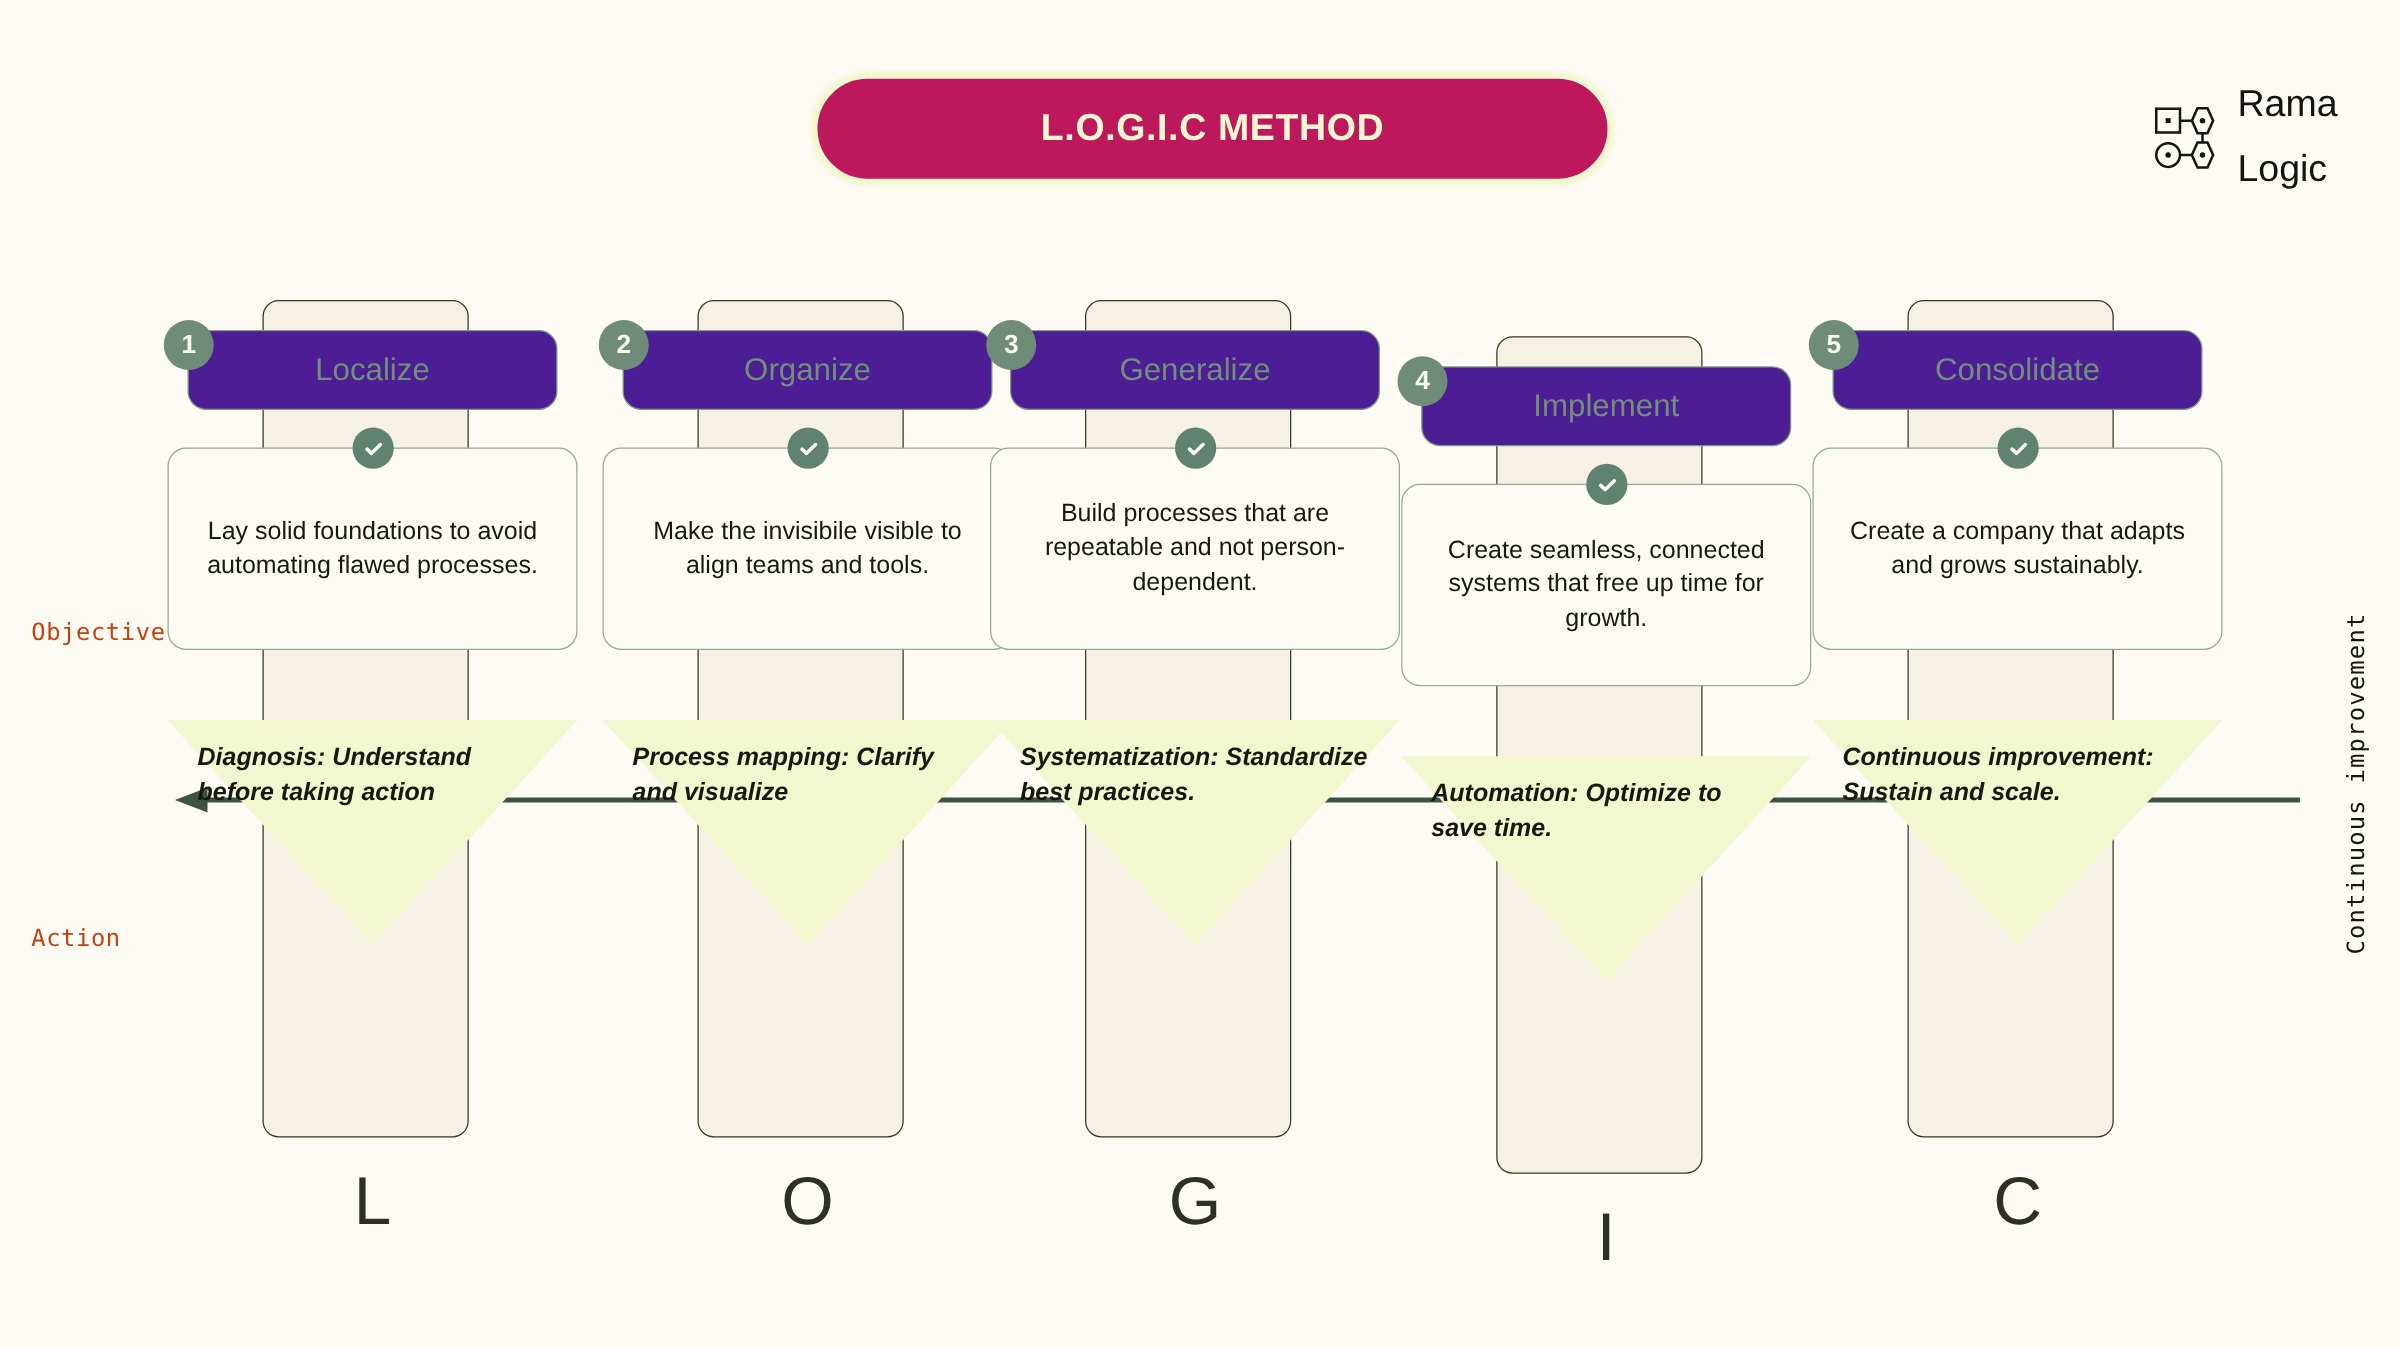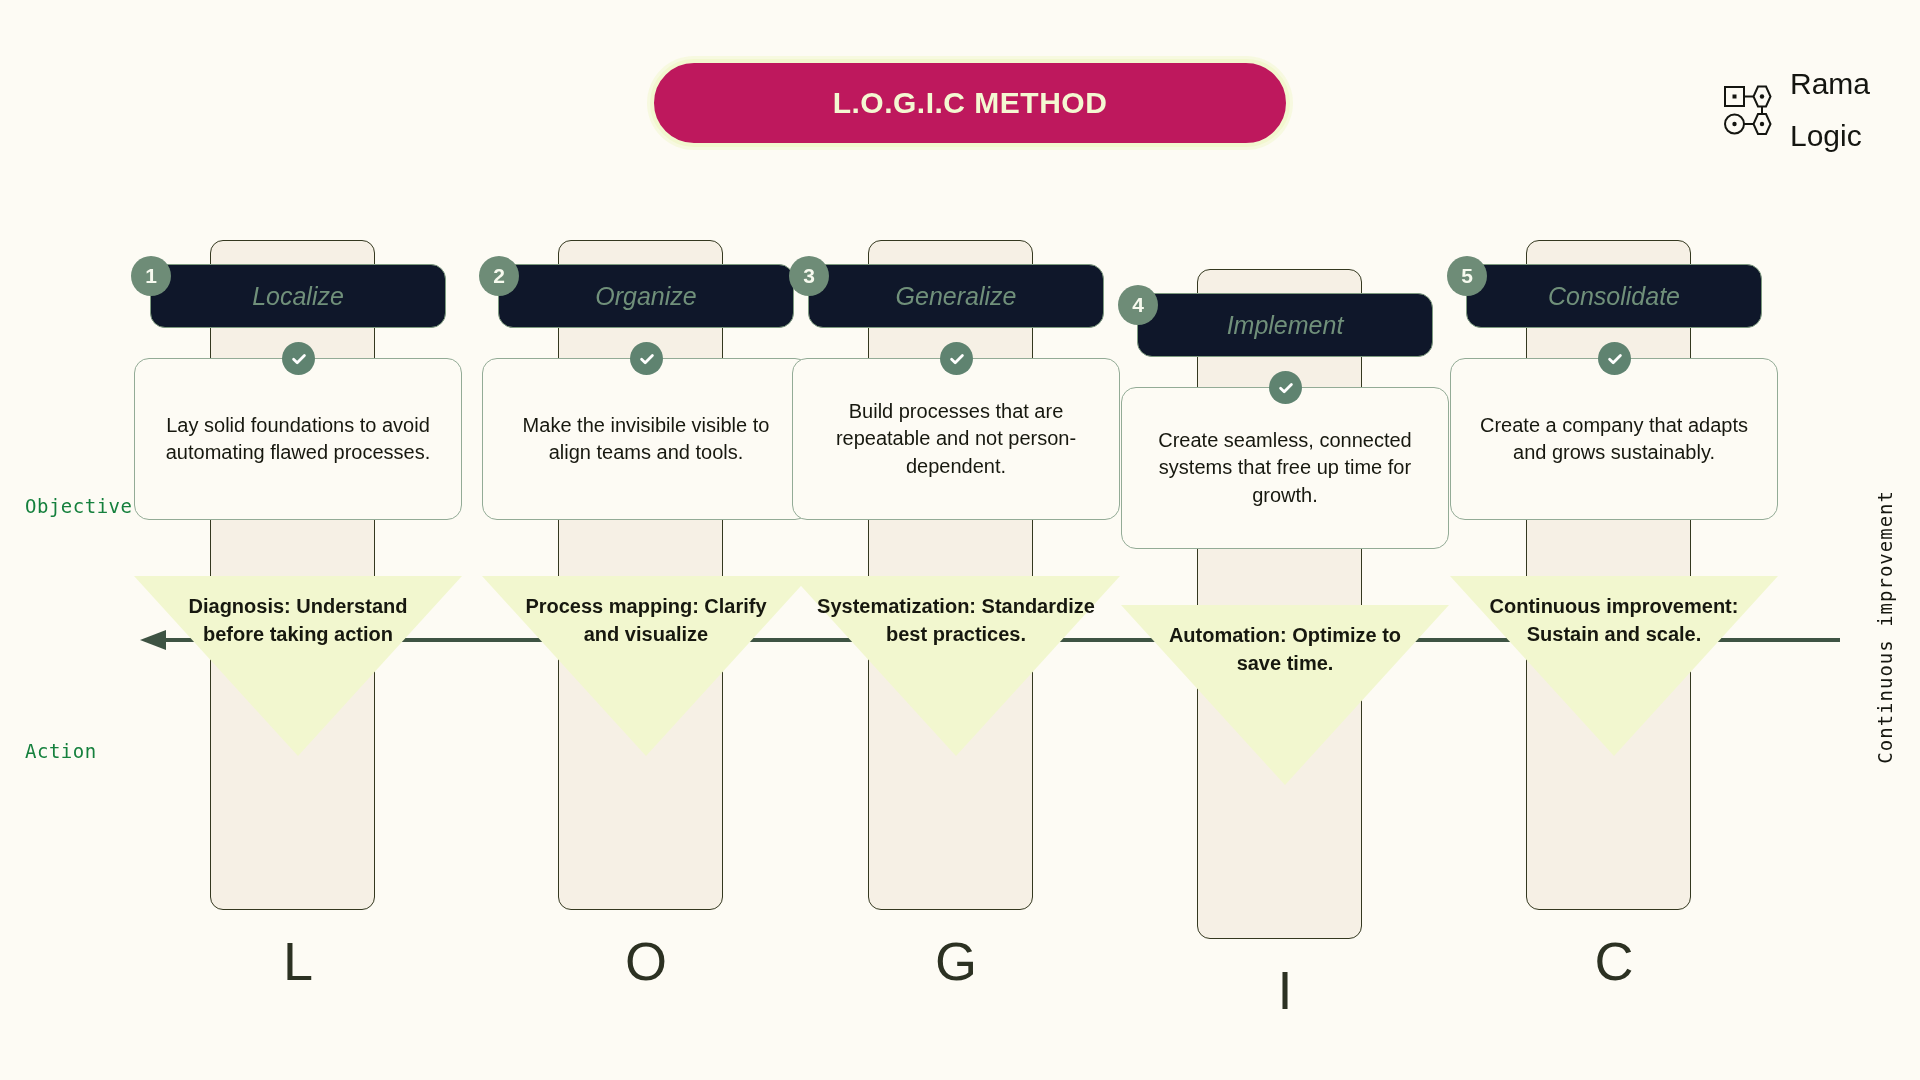--- a/index.html
+++ b/index.html
@@ -59,21 +59,21 @@
     font-size: 30px;
     color: #141510;
     font-family: "Liberation Sans", sans-serif;
   }
 
   
   .row-label {
     position: absolute;
     font-family: "DejaVu Sans Mono", monospace;
     font-size: 19px;
-    color: #15803d;
+    color: #c2410c;
     letter-spacing: 0.5px;
   }
   #label-objective { left: 25px; top: 495px; }
   #label-action    { left: 25px; top: 740px; }
 
   .side-label {
     position: absolute;
     right: 24px;
     top: 490px;
     font-family: "DejaVu Sans Mono", monospace;
@@ -127,29 +127,28 @@
     box-sizing: border-box;
   }
 
   
   .step-head {
     position: absolute;
     left: 0px;
     top: 24px;
     width: 296px;
     height: 64px;
-    background: #0f172a;
+    background: #4c1d95;
     border: 1.6px solid #7d9a7f;
     border-radius: 15px;
     box-sizing: border-box;
     display: flex;
     align-items: center;
     justify-content: center;
     z-index: 3;
-    font-style: italic;
   }
   .step-head-text {
     font-size: 25px;
     color: #70907a;
     font-weight: 500;
     white-space: nowrap;
   }
   .step-badge {
     position: absolute;
     left: -19px;
@@ -216,26 +215,27 @@
     border-left: 164px solid transparent;
     border-right: 164px solid transparent;
     border-top: 180px solid #f2f7cf;
     z-index: 1;
   }
   .act-text {
     position: absolute;
     left: 8px;
     top: 352px;
     width: 280px;
-    text-align: center;
+    text-align: left;
     font-size: 20px;
     line-height: 1.42;
     font-weight: bold;
     color: #17180f;
     z-index: 4;
+    font-style: italic;
   }
 
   
   .big-letter {
     position: absolute;
     left: 0;
     top: 690px;
     width: 296px;
     text-align: center;
     font-size: 54px;

